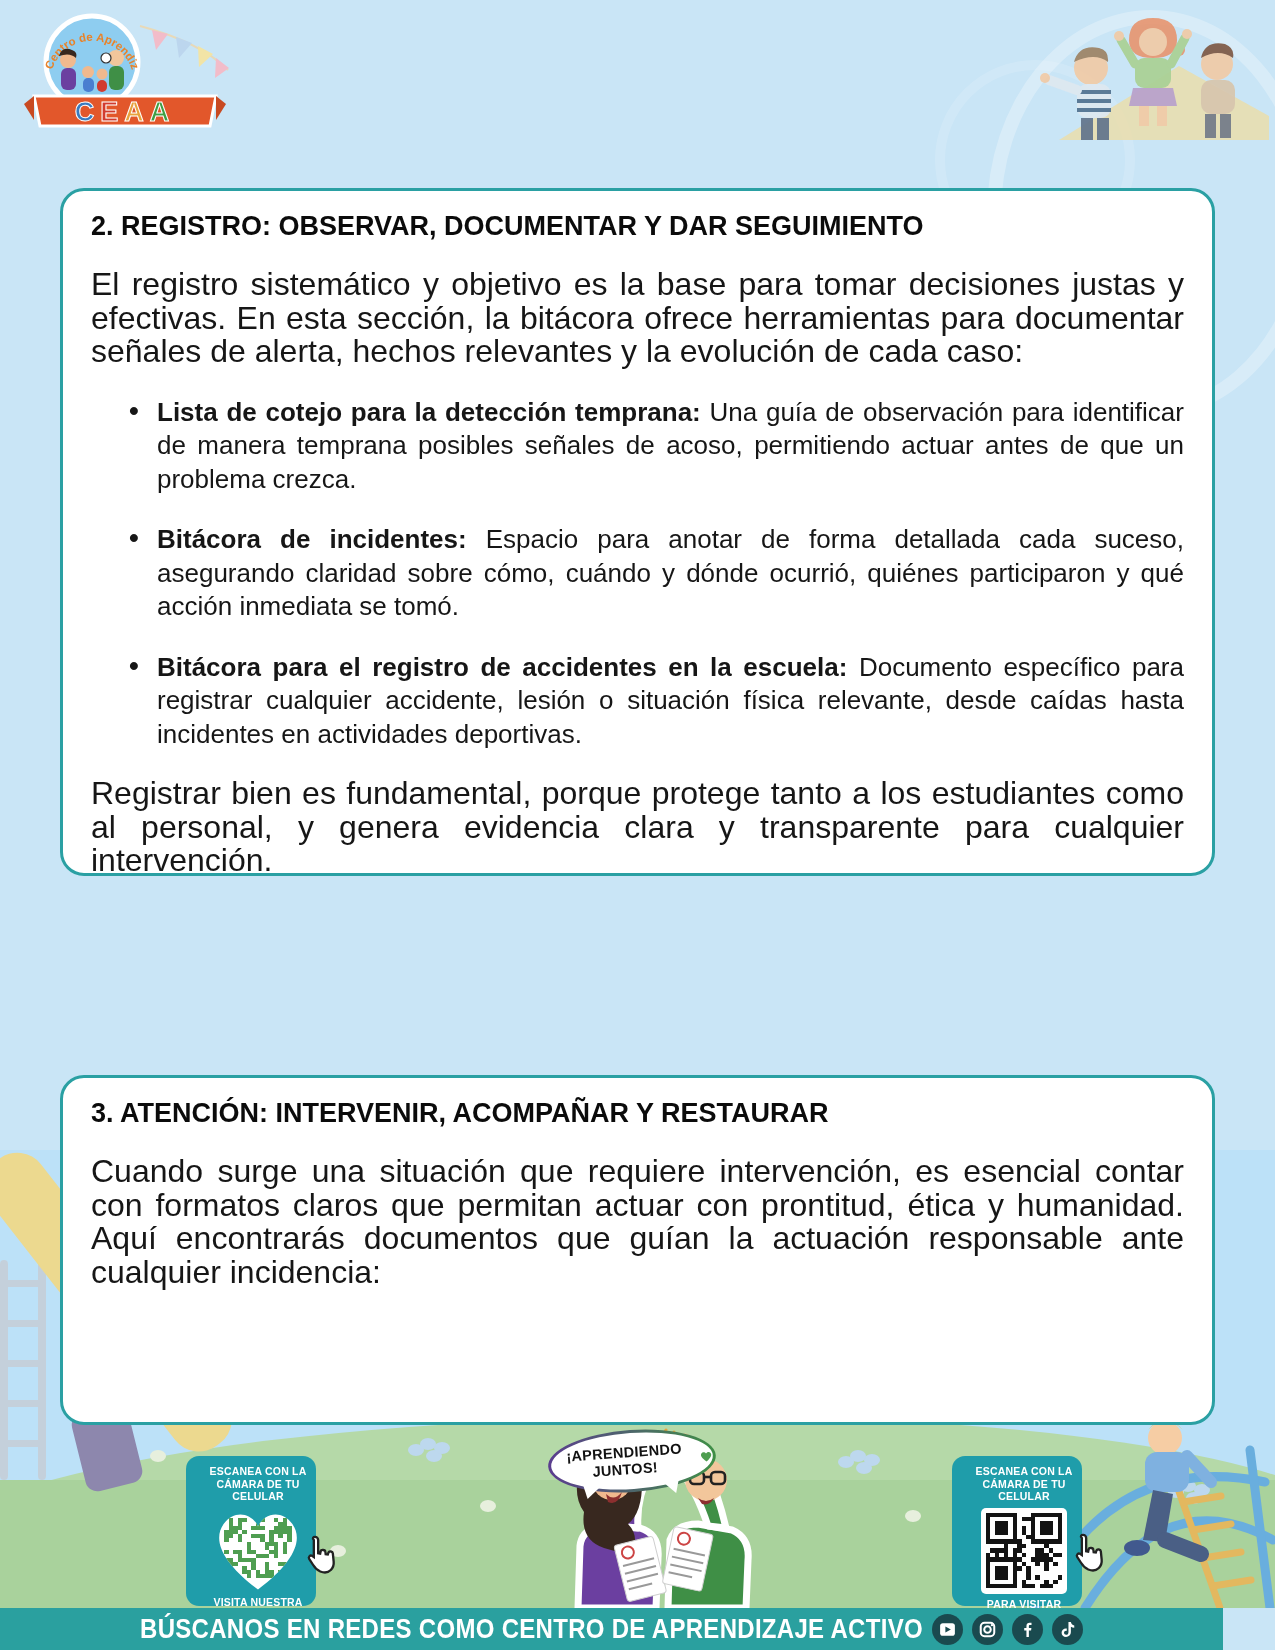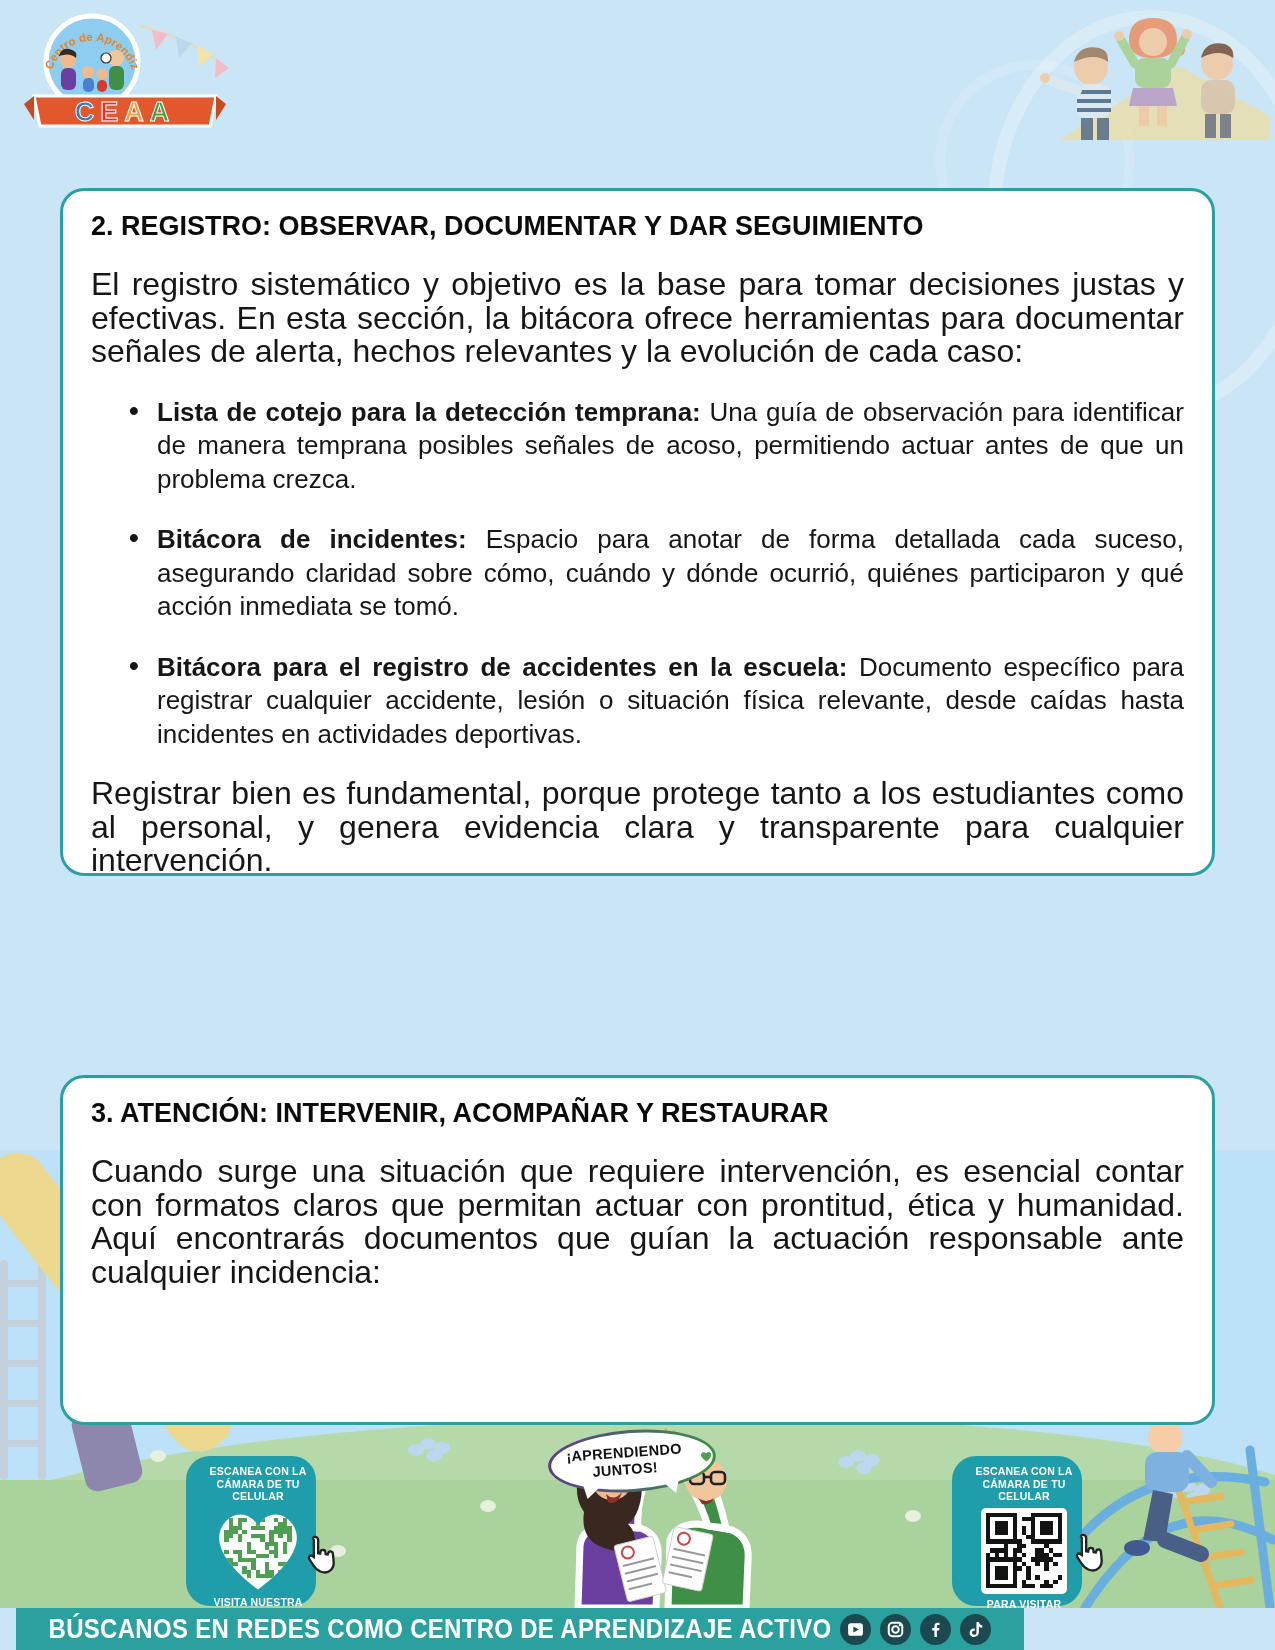--- a/index.html
+++ b/index.html
@@ -40,21 +40,21 @@
   .fl-b{background:#bdd8ee;box-shadow:14px 4px 0 #bdd8ee,-12px 6px 0 #bdd8ee,6px 12px 0 #bdd8ee;}
   .slide-band{position:absolute;left:-28px;top:30px;width:64px;height:360px;background:#ecd98f;
       border-radius:30px;transform:rotate(-38deg);transform-origin:top left;}
   .slide-base{position:absolute;left:78px;top:258px;width:58px;height:80px;background:#8d87ad;border-radius:12px;transform:rotate(-14deg);}
   .ladder{position:absolute;left:0px;top:110px;width:46px;height:220px;opacity:.8;}
   .ladder i{position:absolute;top:0;width:8px;height:100%;background:#c7cdd4;border-radius:4px;}
   .ladder i.r{right:0;}
   .ladder b{position:absolute;left:4px;width:38px;height:7px;background:#c7cdd4;border-radius:4px;}
 
   
-  .qrcard{position:absolute;width:130px;height:150px;background:#1f9daa;border-radius:24px;color:#fff;
+  .qrcard{position:absolute;width:130px;height:150px;background:#1f9daa;border-radius:13px;color:#fff;
       text-align:center;box-sizing:border-box;padding:9px 6px 7px 20px;cursor:pointer;}
   .qrcard .cap{font-size:10.5px;line-height:12.5px;font-weight:700;letter-spacing:.2px;}
   .qr-sq{position:relative;width:86px;height:86px;margin:5px auto 4px auto;background:#fff;border-radius:5px;}
   .qr-grid{position:absolute;inset:5px;display:grid;}
   .qr-grid i{display:block;}
   .qr-grid i.on{background:#131313;}
   .qr-grid.green i.on{background:#4f9e51;}
   .heart-wrap{position:relative;width:96px;height:88px;margin:3px auto 2px auto;}
   .heart-shape{position:absolute;inset:0;background:#fff;
       clip-path:path('M48 84 C12 57 2 34 14 18 C24 4 42 7 48 21 C54 7 72 4 82 18 C94 34 84 57 48 84 Z');}
@@ -67,21 +67,21 @@
   .bubble .inner{position:absolute;inset:3px;border-radius:50%;background:#fff;display:flex;
       align-items:center;justify-content:center;text-align:center;font-weight:800;font-size:14.5px;
       line-height:17px;color:#111;letter-spacing:.3px;}
   .bubble::after{content:"";position:absolute;left:28px;bottom:-14px;border:10px solid transparent;
       border-top:16px solid #fff;transform:rotate(18deg);}
   .bubble::before{content:"";position:absolute;right:34px;bottom:-13px;border:9px solid transparent;
       border-top:15px solid #fff;transform:rotate(-16deg);}
   .chars{position:absolute;left:520px;top:278px;width:270px;height:180px;}
 
   
-  .footer{position:absolute;left:16px;top:1608px;width:1008px;height:42px;background:#2aa09f;z-index:4;
+  .footer{position:absolute;left:0;top:1608px;width:1223px;height:42px;background:#2aa09f;z-index:4;
       display:flex;align-items:center;justify-content:center;gap:9px;}
   .footer .ftxt{color:#fff;font-weight:800;font-size:24px;letter-spacing:.3px;transform:scaleY(1.12);white-space:nowrap;}
   .sicon{width:31px;height:31px;border-radius:50%;background:#1a4a4f;display:flex;align-items:center;
       justify-content:center;cursor:pointer;flex:0 0 auto;}
 </style>
 </head>
 <body>
 
 <div id="page">
 

